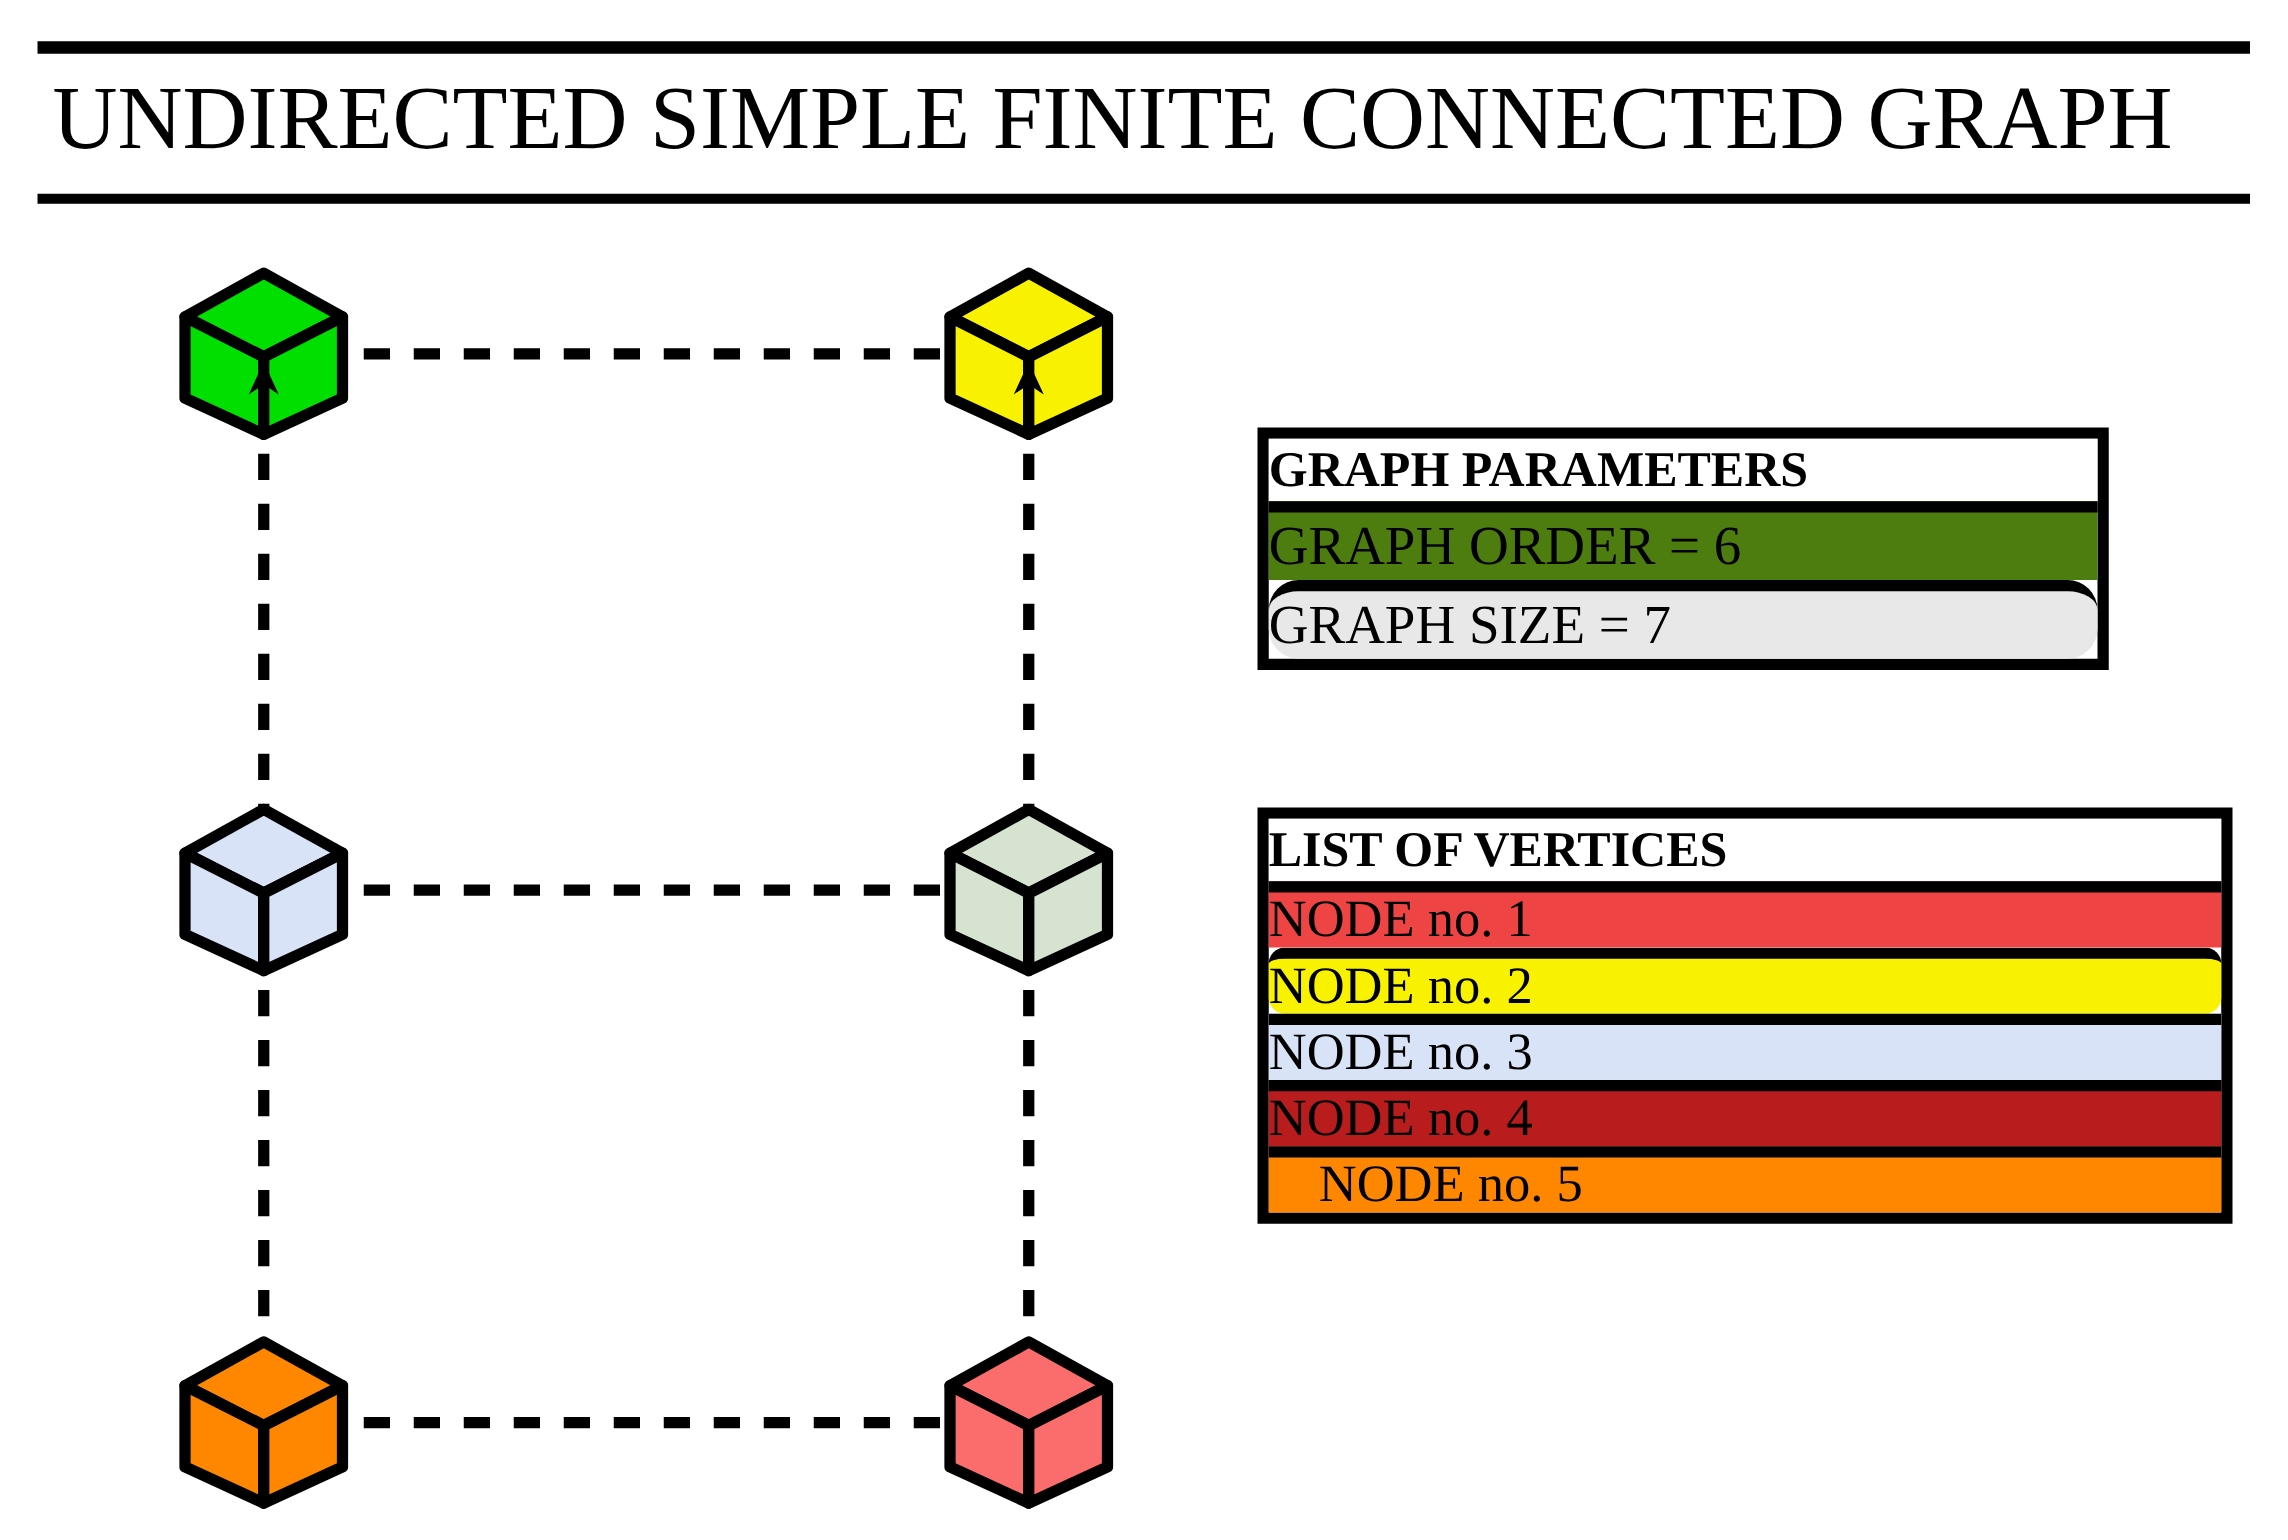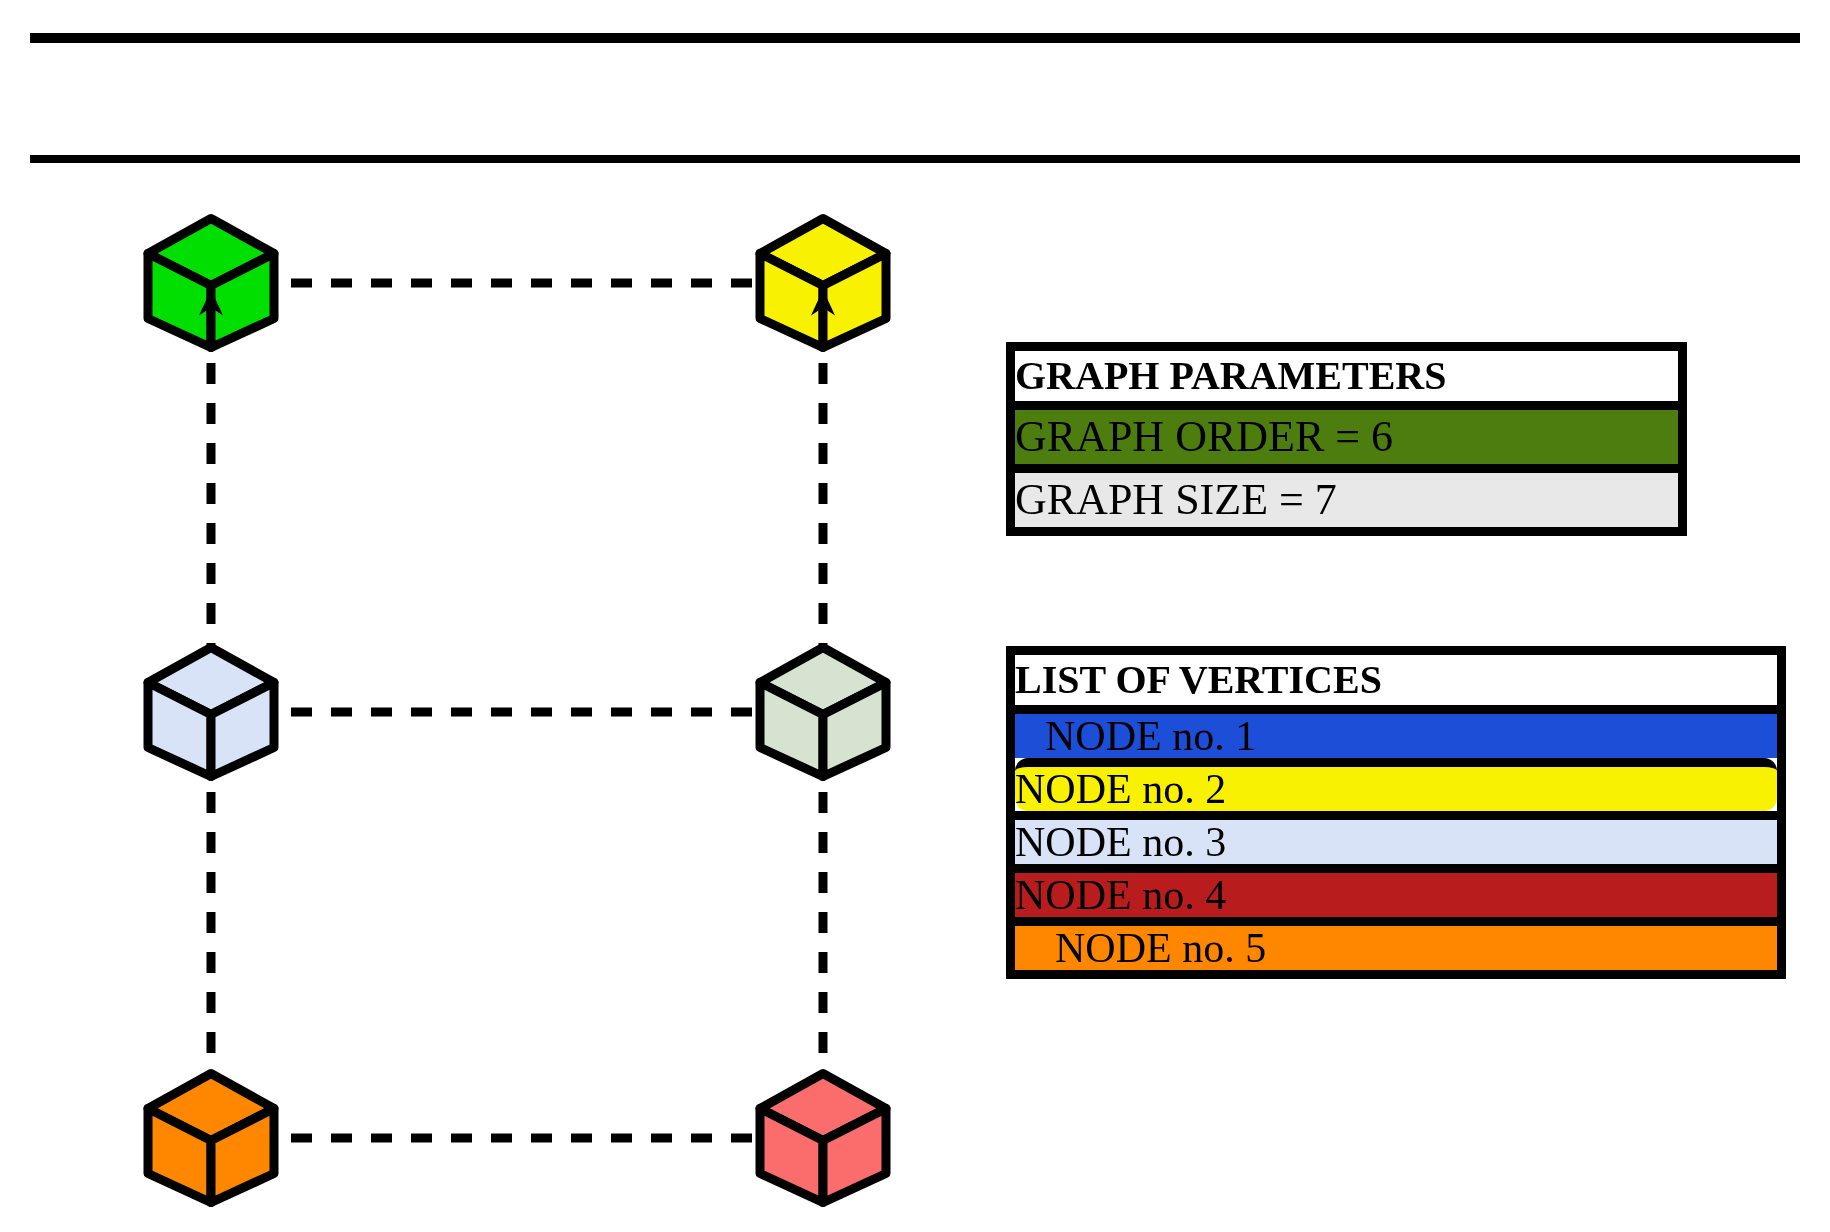--- a/index.html
+++ b/index.html
@@ -45,20 +45,21 @@
     height:44px;line-height:45px;
     font-size:42px;
   }
 </style>
 </head>
 <body>
 
 <div class="page">
 
   <div class="rule rule-top"></div>
+  <h1 class="page-title">UNDIRECTED SIMPLE FINITE CONNECTED GRAPH</h1>
   <div class="rule rule-bottom"></div>
 
   <svg class="graph" width="1830" height="1232" viewBox="0 0 1830 1232">
       <line x1="211" y1="283" x2="823" y2="283" stroke="#000000" stroke-width="9" stroke-dasharray="21 19"></line>
       <line x1="211" y1="283" x2="211" y2="712" stroke="#000000" stroke-width="9" stroke-dasharray="21 19"></line>
       <line x1="823" y1="283" x2="823" y2="712" stroke="#000000" stroke-width="9" stroke-dasharray="21 19"></line>
       <line x1="211" y1="712" x2="823" y2="712" stroke="#000000" stroke-width="9" stroke-dasharray="21 19"></line>
       <line x1="211" y1="712" x2="211" y2="1138" stroke="#000000" stroke-width="9" stroke-dasharray="21 19"></line>
       <line x1="823" y1="712" x2="823" y2="1138" stroke="#000000" stroke-width="9" stroke-dasharray="21 19"></line>
       <line x1="211" y1="1138" x2="823" y2="1138" stroke="#000000" stroke-width="9" stroke-dasharray="21 19"></line>
@@ -92,27 +93,27 @@
       <g transform="translate(760,1073.5)">
         <polygon points="63,0 126,35 63,67 0,35" fill="#FB6C6C" stroke="#000000" stroke-width="9" stroke-linejoin="round"></polygon>
         <polygon points="0,35 63,67 63,129 0,100" fill="#FB6C6C" stroke="#000000" stroke-width="9" stroke-linejoin="round"></polygon>
         <polygon points="63,67 126,35 126,100 63,129" fill="#FB6C6C" stroke="#000000" stroke-width="9" stroke-linejoin="round"></polygon>
       </g>
     </svg>
 
   <div class="tbl tbl-params">
     <div class="tbl-header">GRAPH PARAMETERS</div>
     <div class="tbl-row" style="background: #4d7c0f;">GRAPH ORDER = 6</div>
-    <div class="tbl-row" style="background: rgb(232, 232, 232);">GRAPH SIZE = 7</div>
+    <div class="tbl-row" style="background: rgb(232, 232, 232); border-radius: 24px;">GRAPH SIZE = 7</div>
   </div>
 
   <div class="tbl tbl-vertices">
     <div class="tbl-header">LIST OF VERTICES</div>
     <div>
-        <div class="v-row" style="background: #1d4ed8; padding-left: 30px;">NODE no. 1</div>
+        <div class="v-row" style="background: #ef4444;">NODE no. 1</div>
         <div class="v-row" style="background: rgb(248, 242, 0); border-radius: 13px;">NODE no. 2</div>
         <div class="v-row" style="background: rgb(217, 227, 248);">NODE no. 3</div>
         <div class="v-row" style="background: #b91c1c;">NODE no. 4</div>
         <div class="v-row" style="background: rgb(255, 135, 0); padding-left: 40px;">NODE no. 5</div>
       </div>
   </div>
 
 </div>
 
 </body></html>

